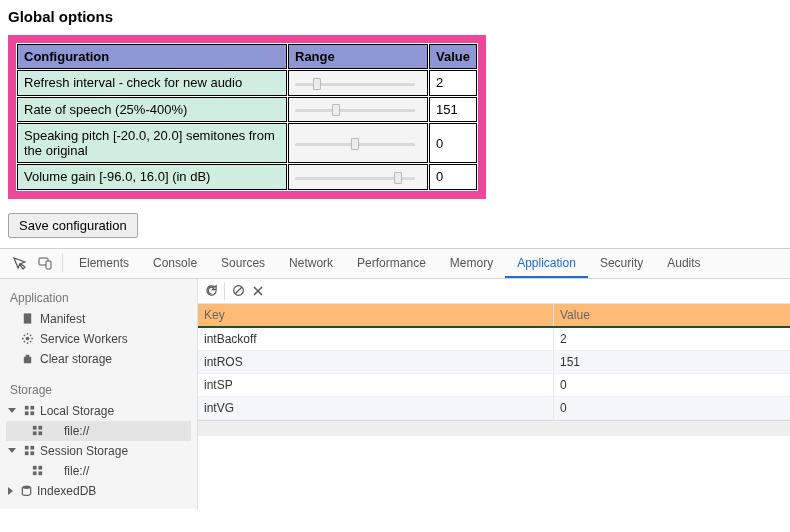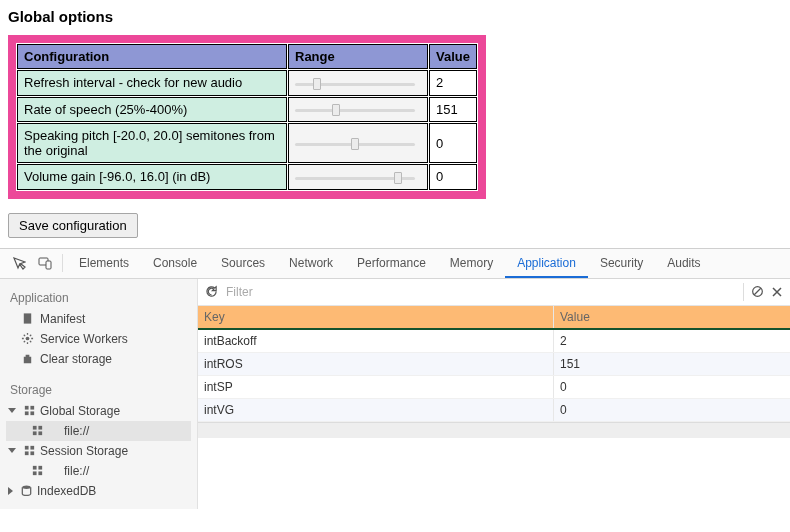--- a/index.html
+++ b/index.html
@@ -318,21 +318,21 @@
           <div class="dt-tree-row">
             <span class="dt-tree-caret"></span>
             <span class="ic">
               <svg width="13" height="13" viewBox="0 0 14 14">
                 <rect x="2" y="2" width="4" height="4" fill="#666"></rect>
                 <rect x="8" y="2" width="4" height="4" fill="#666"></rect>
                 <rect x="2" y="8" width="4" height="4" fill="#666"></rect>
                 <rect x="8" y="8" width="4" height="4" fill="#666"></rect>
               </svg>
             </span>
-            <span>Global Storage</span>
+            <span>Local Storage</span>
           </div>
           <div class="dt-tree-row child selected">
             <span class="ic">
               <svg width="13" height="13" viewBox="0 0 14 14">
                 <rect x="2" y="2" width="4" height="4" fill="#666"></rect>
                 <rect x="8" y="2" width="4" height="4" fill="#666"></rect>
                 <rect x="2" y="8" width="4" height="4" fill="#666"></rect>
                 <rect x="8" y="8" width="4" height="4" fill="#666"></rect>
               </svg>
             </span>
@@ -374,21 +374,20 @@
         </div>
     </div>
 
     <div class="dt-main">
       <div class="dt-filterbar">
         <span class="ic">
           <svg width="13" height="13" viewBox="0 0 14 14">
               <path d="M12 7a5 5 0 11-1.6-3.7L12 2v4H8l1.5-1.5A3.5 3.5 0 107 10.5" fill="none" stroke="#555" stroke-width="1.3"></path>
             </svg>
         </span>
-        <input type="text" placeholder="Filter" style="">
         <span class="sep"></span>
         <span class="ic">
           <svg width="13" height="13" viewBox="0 0 14 14">
               <circle cx="7" cy="7" r="5.2" fill="none" stroke="#555" stroke-width="1.3"></circle>
               <line x1="3.5" y1="10.5" x2="10.5" y2="3.5" stroke="#555" stroke-width="1.3"></line>
             </svg>
         </span>
         <span class="ic">
           <svg width="12" height="12" viewBox="0 0 12 12">
               <path d="M2 2l8 8M10 2l-8 8" stroke="#555" stroke-width="1.5"></path>

